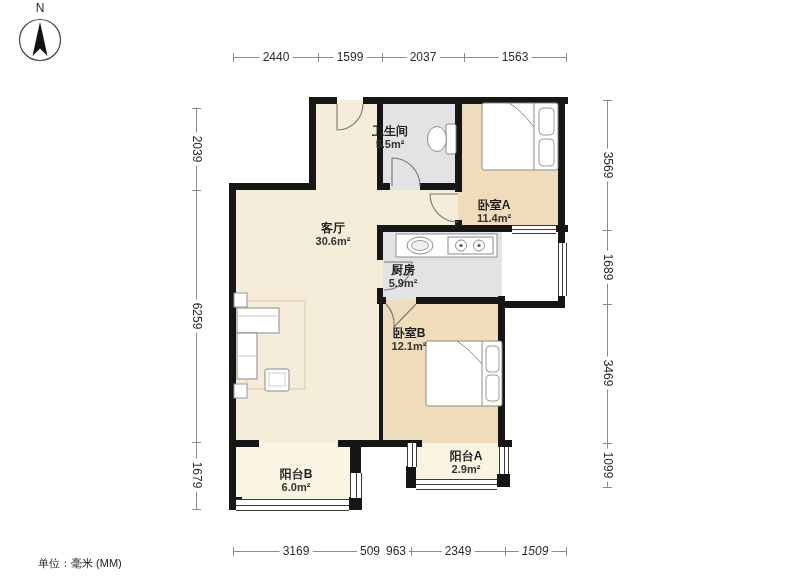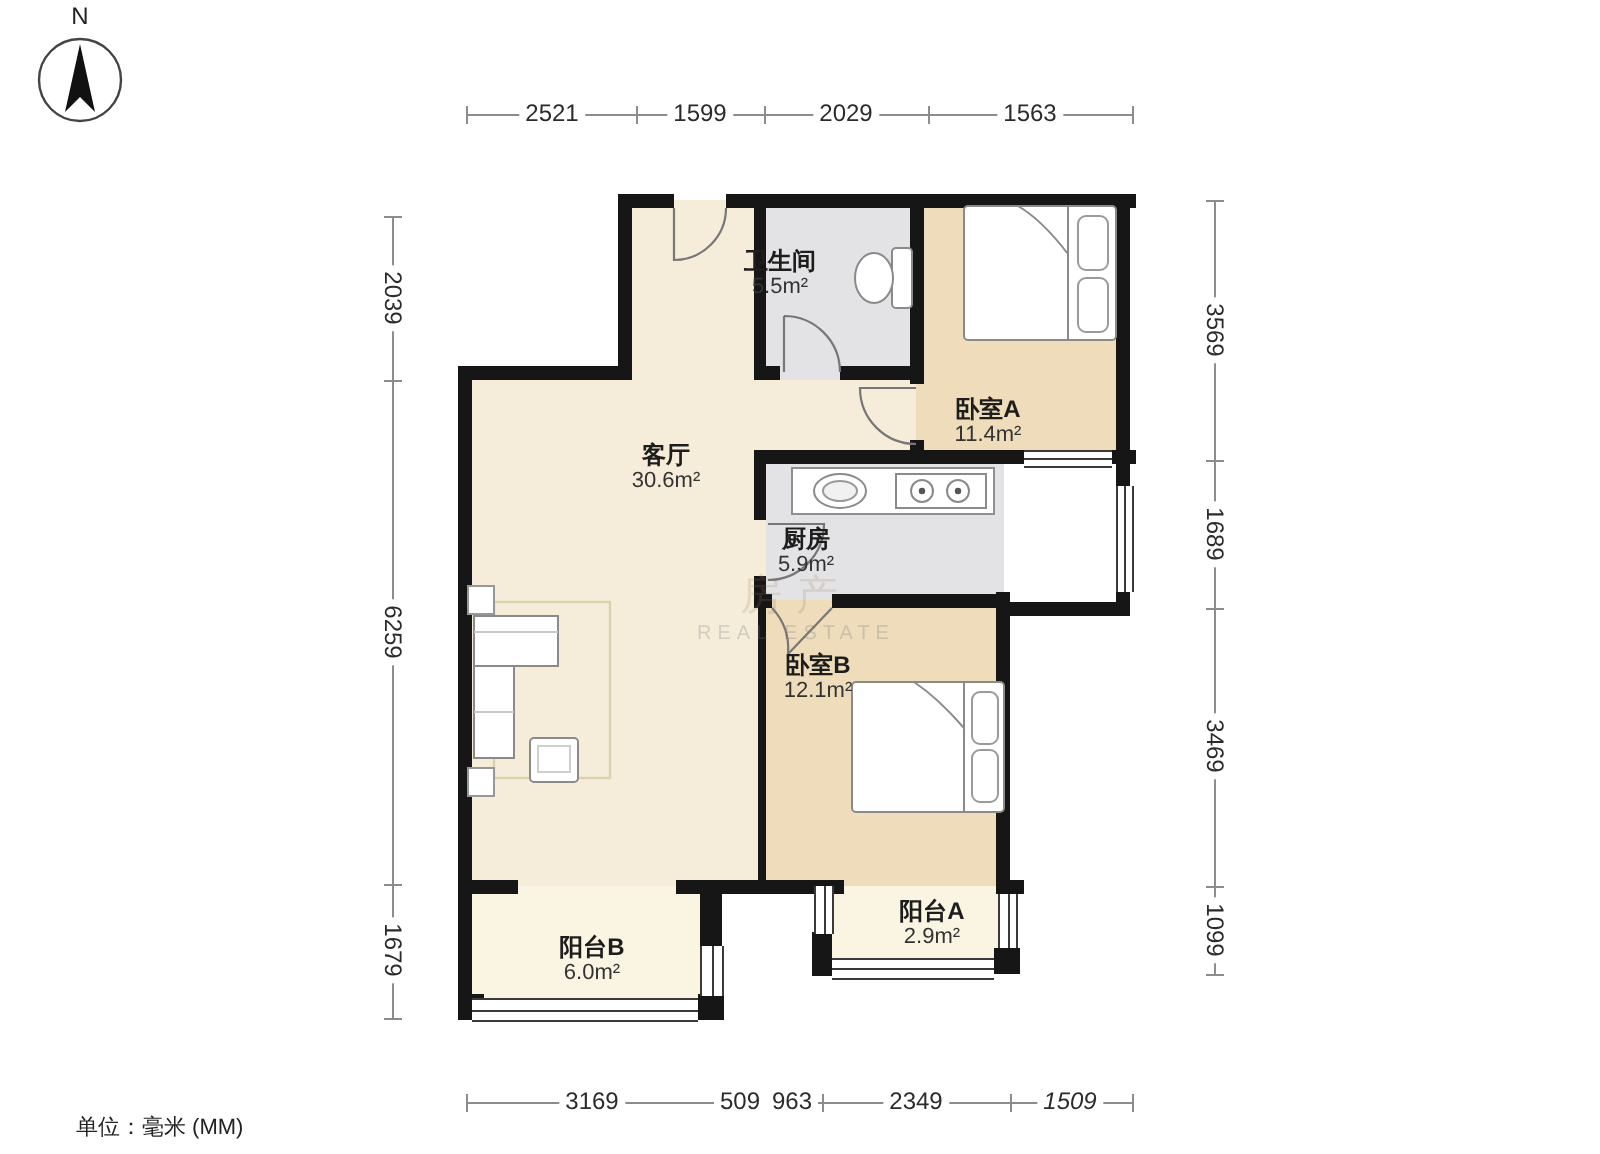--- a/index.html
+++ b/index.html
@@ -16,21 +16,21 @@
          background:linear-gradient(#3a3a3a,#3a3a3a) center/100% 1px no-repeat #fff;}
   .win-v{border-left:1px solid #3a3a3a;border-right:1px solid #3a3a3a;
          background:linear-gradient(#3a3a3a,#3a3a3a) center/1px 100% no-repeat #fff;}
   .dim-line{position:absolute;background:#8c8c8c;}
   .dim-tick{position:absolute;background:#8c8c8c;}
   .dim-label{position:absolute;font-size:12px;color:#2b2b2b;background:#fff;
              padding:0 3px;white-space:nowrap;line-height:13px;}
   .room-label{position:absolute;transform:translate(-50%,-50%);text-align:center;
               white-space:nowrap;pointer-events:none;}
   .room-name{font-size:12px;font-weight:bold;color:#1d1d1d;display:block;line-height:14px;}
-  .room-area{font-size:11px;color:#333;display:block;line-height:13px;}
+  .room-area{font-size:11px;color:#333;display:block;line-height:13px;font-weight:bold;}
   .note{position:absolute;left:38px;top:556px;font-size:11px;color:#222;}
   .compass{position:absolute;left:16px;top:2px;width:48px;height:62px;}
   .compass .n{position:absolute;left:50%;top:0;transform:translateX(-50%);
               font-size:12px;color:#222;line-height:12px;}
   .watermark{position:absolute;left:398px;top:303px;transform:translate(-50%,-50%);
              text-align:center;pointer-events:none;}
   .wm1{font-size:21px;letter-spacing:7px;color:rgba(165,125,80,0.20);display:block;}
   .wm2{font-size:10px;letter-spacing:3px;color:rgba(120,120,120,0.28);display:block;}
   svg{position:absolute;left:0;top:0;}
 </style>
@@ -171,24 +171,20 @@
   </div>
   <div class="room-label" style="left:296px;top:480px;">
     <span class="room-name">阳台B</span>
     <span class="room-area">6.0m²</span>
   </div>
   <div class="room-label" style="left:466px;top:462px;">
     <span class="room-name">阳台A</span>
     <span class="room-area">2.9m²</span>
   </div>
 
-  <div class="watermark">
-    <span class="wm1">房产</span>
-    <span class="wm2">REAL ESTATE</span>
-  </div>
 
   <div class="note">单位：毫米 (MM)</div>
 <div class="dim-line" style="left: 233px; top: 57px; width: 334px; height: 1px;"></div>
     <div class="dim-line" style="left: 233px; top: 551px; width: 334px; height: 1px;"></div>
     <div class="dim-line" style="left: 196px; top: 108px; width: 1px; height: 401px;"></div>
     <div class="dim-line" style="left: 607px; top: 100px; width: 1px; height: 387px;"></div>
     <div class="dim-tick" style="left: 233px; top: 53px; width: 1px; height: 9px;"></div>
     <div class="dim-tick" style="left: 318px; top: 53px; width: 1px; height: 9px;"></div>
     <div class="dim-tick" style="left: 382px; top: 53px; width: 1px; height: 9px;"></div>
     <div class="dim-tick" style="left: 464px; top: 53px; width: 1px; height: 9px;"></div>
@@ -201,23 +197,23 @@
     <div class="dim-tick" style="left: 566px; top: 547px; width: 1px; height: 9px;"></div>
     <div class="dim-tick" style="left: 192px; top: 108px; width: 9px; height: 1px;"></div>
     <div class="dim-tick" style="left: 192px; top: 190px; width: 9px; height: 1px;"></div>
     <div class="dim-tick" style="left: 192px; top: 442px; width: 9px; height: 1px;"></div>
     <div class="dim-tick" style="left: 192px; top: 509px; width: 9px; height: 1px;"></div>
     <div class="dim-tick" style="left: 603px; top: 100px; width: 9px; height: 1px;"></div>
     <div class="dim-tick" style="left: 603px; top: 230px; width: 9px; height: 1px;"></div>
     <div class="dim-tick" style="left: 603px; top: 304px; width: 9px; height: 1px;"></div>
     <div class="dim-tick" style="left: 603px; top: 443px; width: 9px; height: 1px;"></div>
     <div class="dim-tick" style="left: 603px; top: 487px; width: 9px; height: 1px;"></div>
-    <span class="dim-label" style="left: 276px; top: 57px; transform: translate(-50%, -50%);">2521</span>
+    <span class="dim-label" style="left: 276px; top: 57px; transform: translate(-50%, -50%);">2440</span>
     <span class="dim-label" style="left: 350px; top: 57px; transform: translate(-50%, -50%);">1599</span>
-    <span class="dim-label" style="left: 423px; top: 57px; transform: translate(-50%, -50%);">2029</span>
+    <span class="dim-label" style="left: 423px; top: 57px; transform: translate(-50%, -50%);">2037</span>
     <span class="dim-label" style="left: 515px; top: 57px; transform: translate(-50%, -50%);">1563</span>
     <span class="dim-label" style="left: 296px; top: 551px; transform: translate(-50%, -50%);">3169</span>
     <span class="dim-label" style="left: 370px; top: 551px; transform: translate(-50%, -50%);">509</span>
     <span class="dim-label" style="left: 396px; top: 551px; transform: translate(-50%, -50%);">963</span>
     <span class="dim-label" style="left: 458px; top: 551px; transform: translate(-50%, -50%); text-align: center;">2349</span>
     <span class="dim-label" style="left: 535px; top: 551px; transform: translate(-50%, -50%); font-style: italic;">1509</span>
     <span class="dim-label" style="left: 196px; top: 149px; transform: translate(-50%, -50%) rotate(90deg);">2039</span>
     <span class="dim-label" style="left: 196px; top: 316px; transform: translate(-50%, -50%) rotate(90deg);">6259</span>
     <span class="dim-label" style="left: 196px; top: 475px; transform: translate(-50%, -50%) rotate(90deg);">1679</span>
     <span class="dim-label" style="left: 607px; top: 165px; transform: translate(-50%, -50%) rotate(90deg);">3569</span>

